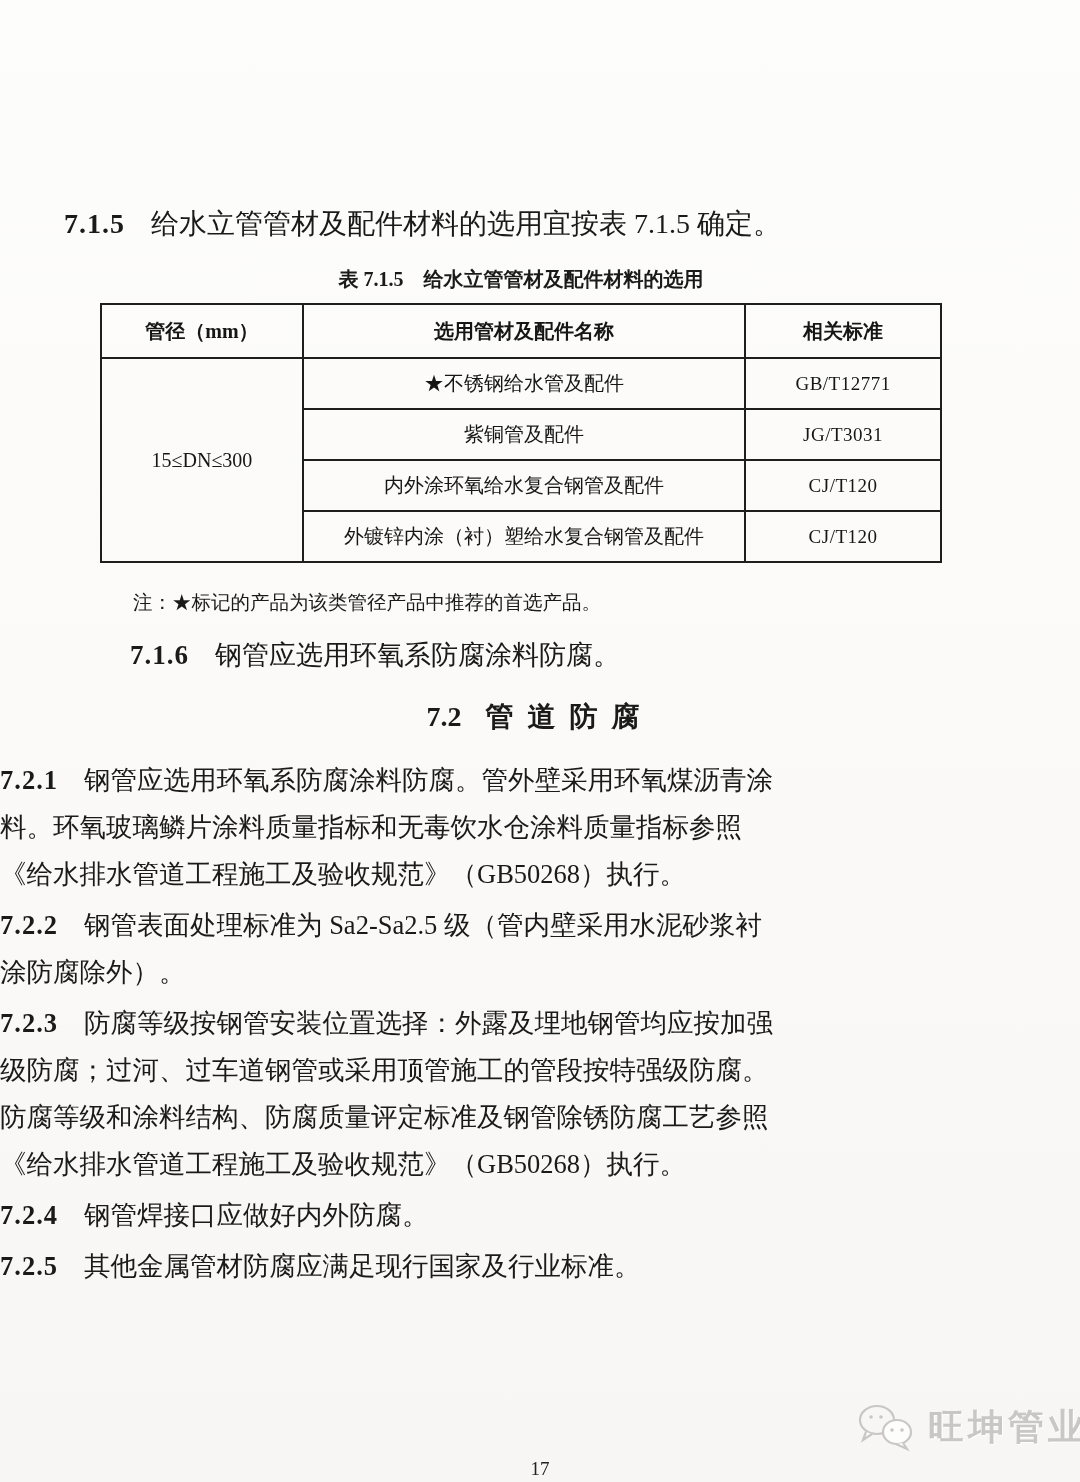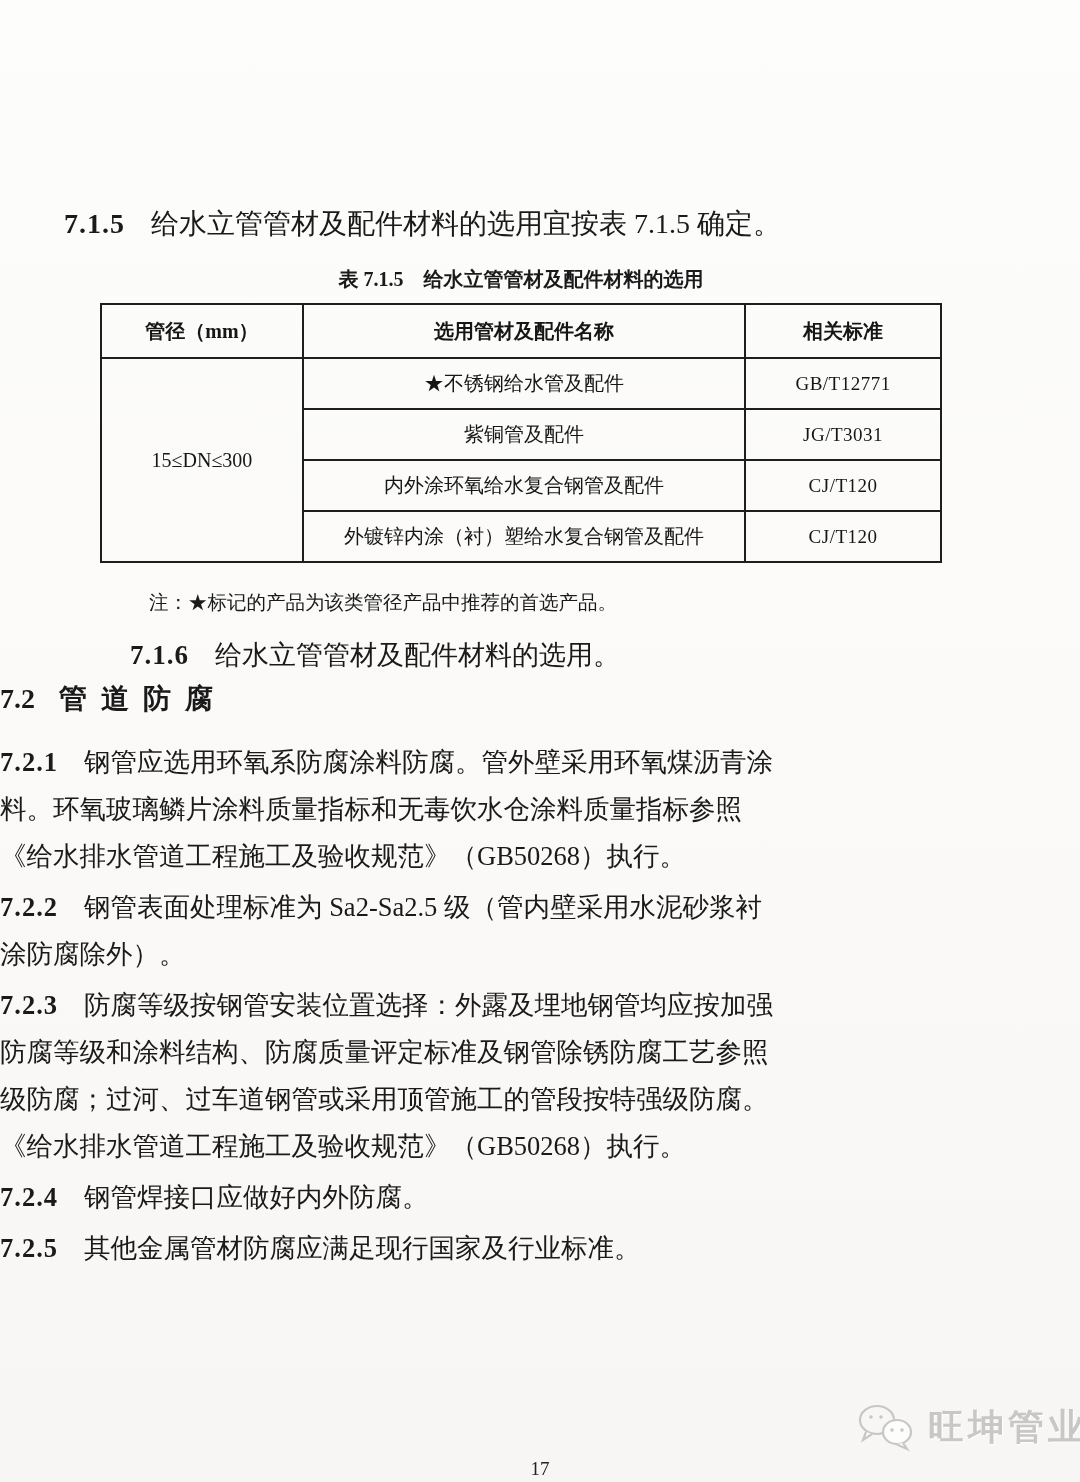--- a/index.html
+++ b/index.html
@@ -22,25 +22,25 @@
   table.spec{margin-left:100px;width:842px;border-collapse:collapse;
              font-size:20px;text-align:center;color:#161616;table-layout:fixed;}
   table.spec th,table.spec td{border:2.5px solid #1e1e1e;padding:0 0;}
   table.spec thead th{height:52px;font-weight:bold;}
   table.spec tbody td{height:49px;}
   .col-dia{width:200px;}
   .col-mat{width:438px;}
   .col-std{width:194px;}
   td.std-cell{font-size:19px;letter-spacing:0.5px;}
   
-  .note{padding-left:133px;margin-top:26px;font-size:19.5px;line-height:28px;margin-left:16px;}
+  .note{padding-left:133px;margin-top:26px;font-size:19.5px;line-height:28px;}
   
   .h716{padding-left:130px;margin-top:16px;font-size:27px;line-height:44px;}
   
-  .sec72{font-size:28px;font-weight:bold;line-height:44px;}
+  .sec72{margin-top:18px;text-align:center;font-size:28px;font-weight:bold;line-height:44px;}
   .sec72 .sec-title{letter-spacing:14px;margin-left:24px;}
   
   .clause{margin-top:4px;font-size:26.5px;}
   .clause.first-after-section{margin-top:18px;}
   .clause .line{padding-right:80px;line-height:47px;}
   
   .watermark{position:absolute;right:-8px;bottom:30px;display:flex;align-items:center;
              gap:10px;color:#c9c7c5;font-size:36px;letter-spacing:4px;
              font-weight:bold;text-shadow:1px 1px 0 #ffffff;}
   .watermark svg{display:block;}
@@ -91,42 +91,42 @@
       <tr>
         <td>外镀锌内涂（衬）塑给水复合钢管及配件</td>
         <td class="std-cell">CJ/T120</td>
       </tr>
     </tbody>
   </table>
 
   <div class="note">注：★标记的产品为该类管径产品中推荐的首选产品。</div>
 
   <div class="h716">
-    <span class="cnum">7.1.6</span><span>给水立管管材及配件材料的选用。</span>
+    <span class="cnum">7.1.6</span><span>钢管应选用环氧系防腐涂料防腐。</span>
   </div>
 
   <div class="sec72">
     <span>7.2</span><span class="sec-title">管道防腐</span>
   </div>
 
   <div class="clause first-after-section">
     <div class="line"><span class="cnum">7.2.1</span><span>钢管应选用环氧系防腐涂料防腐。管外壁采用环氧煤沥青涂</span></div>
     <div class="line">料。环氧玻璃鳞片涂料质量指标和无毒饮水仓涂料质量指标参照</div>
     <div class="line">《给水排水管道工程施工及验收规范》（GB50268）执行。</div>
   </div>
 
   <div class="clause">
     <div class="line"><span class="cnum">7.2.2</span><span>钢管表面处理标准为 Sa2-Sa2.5 级（管内壁采用水泥砂浆衬</span></div>
     <div class="line">涂防腐除外）。</div>
   </div>
 
   <div class="clause">
     <div class="line"><span class="cnum">7.2.3</span><span>防腐等级按钢管安装位置选择：外露及埋地钢管均应按加强</span></div>
+    <div class="line">级防腐；过河、过车道钢管或采用顶管施工的管段按特强级防腐。</div>
     <div class="line">防腐等级和涂料结构、防腐质量评定标准及钢管除锈防腐工艺参照</div>
-    <div class="line">级防腐；过河、过车道钢管或采用顶管施工的管段按特强级防腐。</div>
     <div class="line">《给水排水管道工程施工及验收规范》（GB50268）执行。</div>
   </div>
 
   <div class="clause">
     <div class="line"><span class="cnum">7.2.4</span><span>钢管焊接口应做好内外防腐。</span></div>
   </div>
 
   <div class="clause">
     <div class="line"><span class="cnum">7.2.5</span><span>其他金属管材防腐应满足现行国家及行业标准。</span></div>
   </div>

